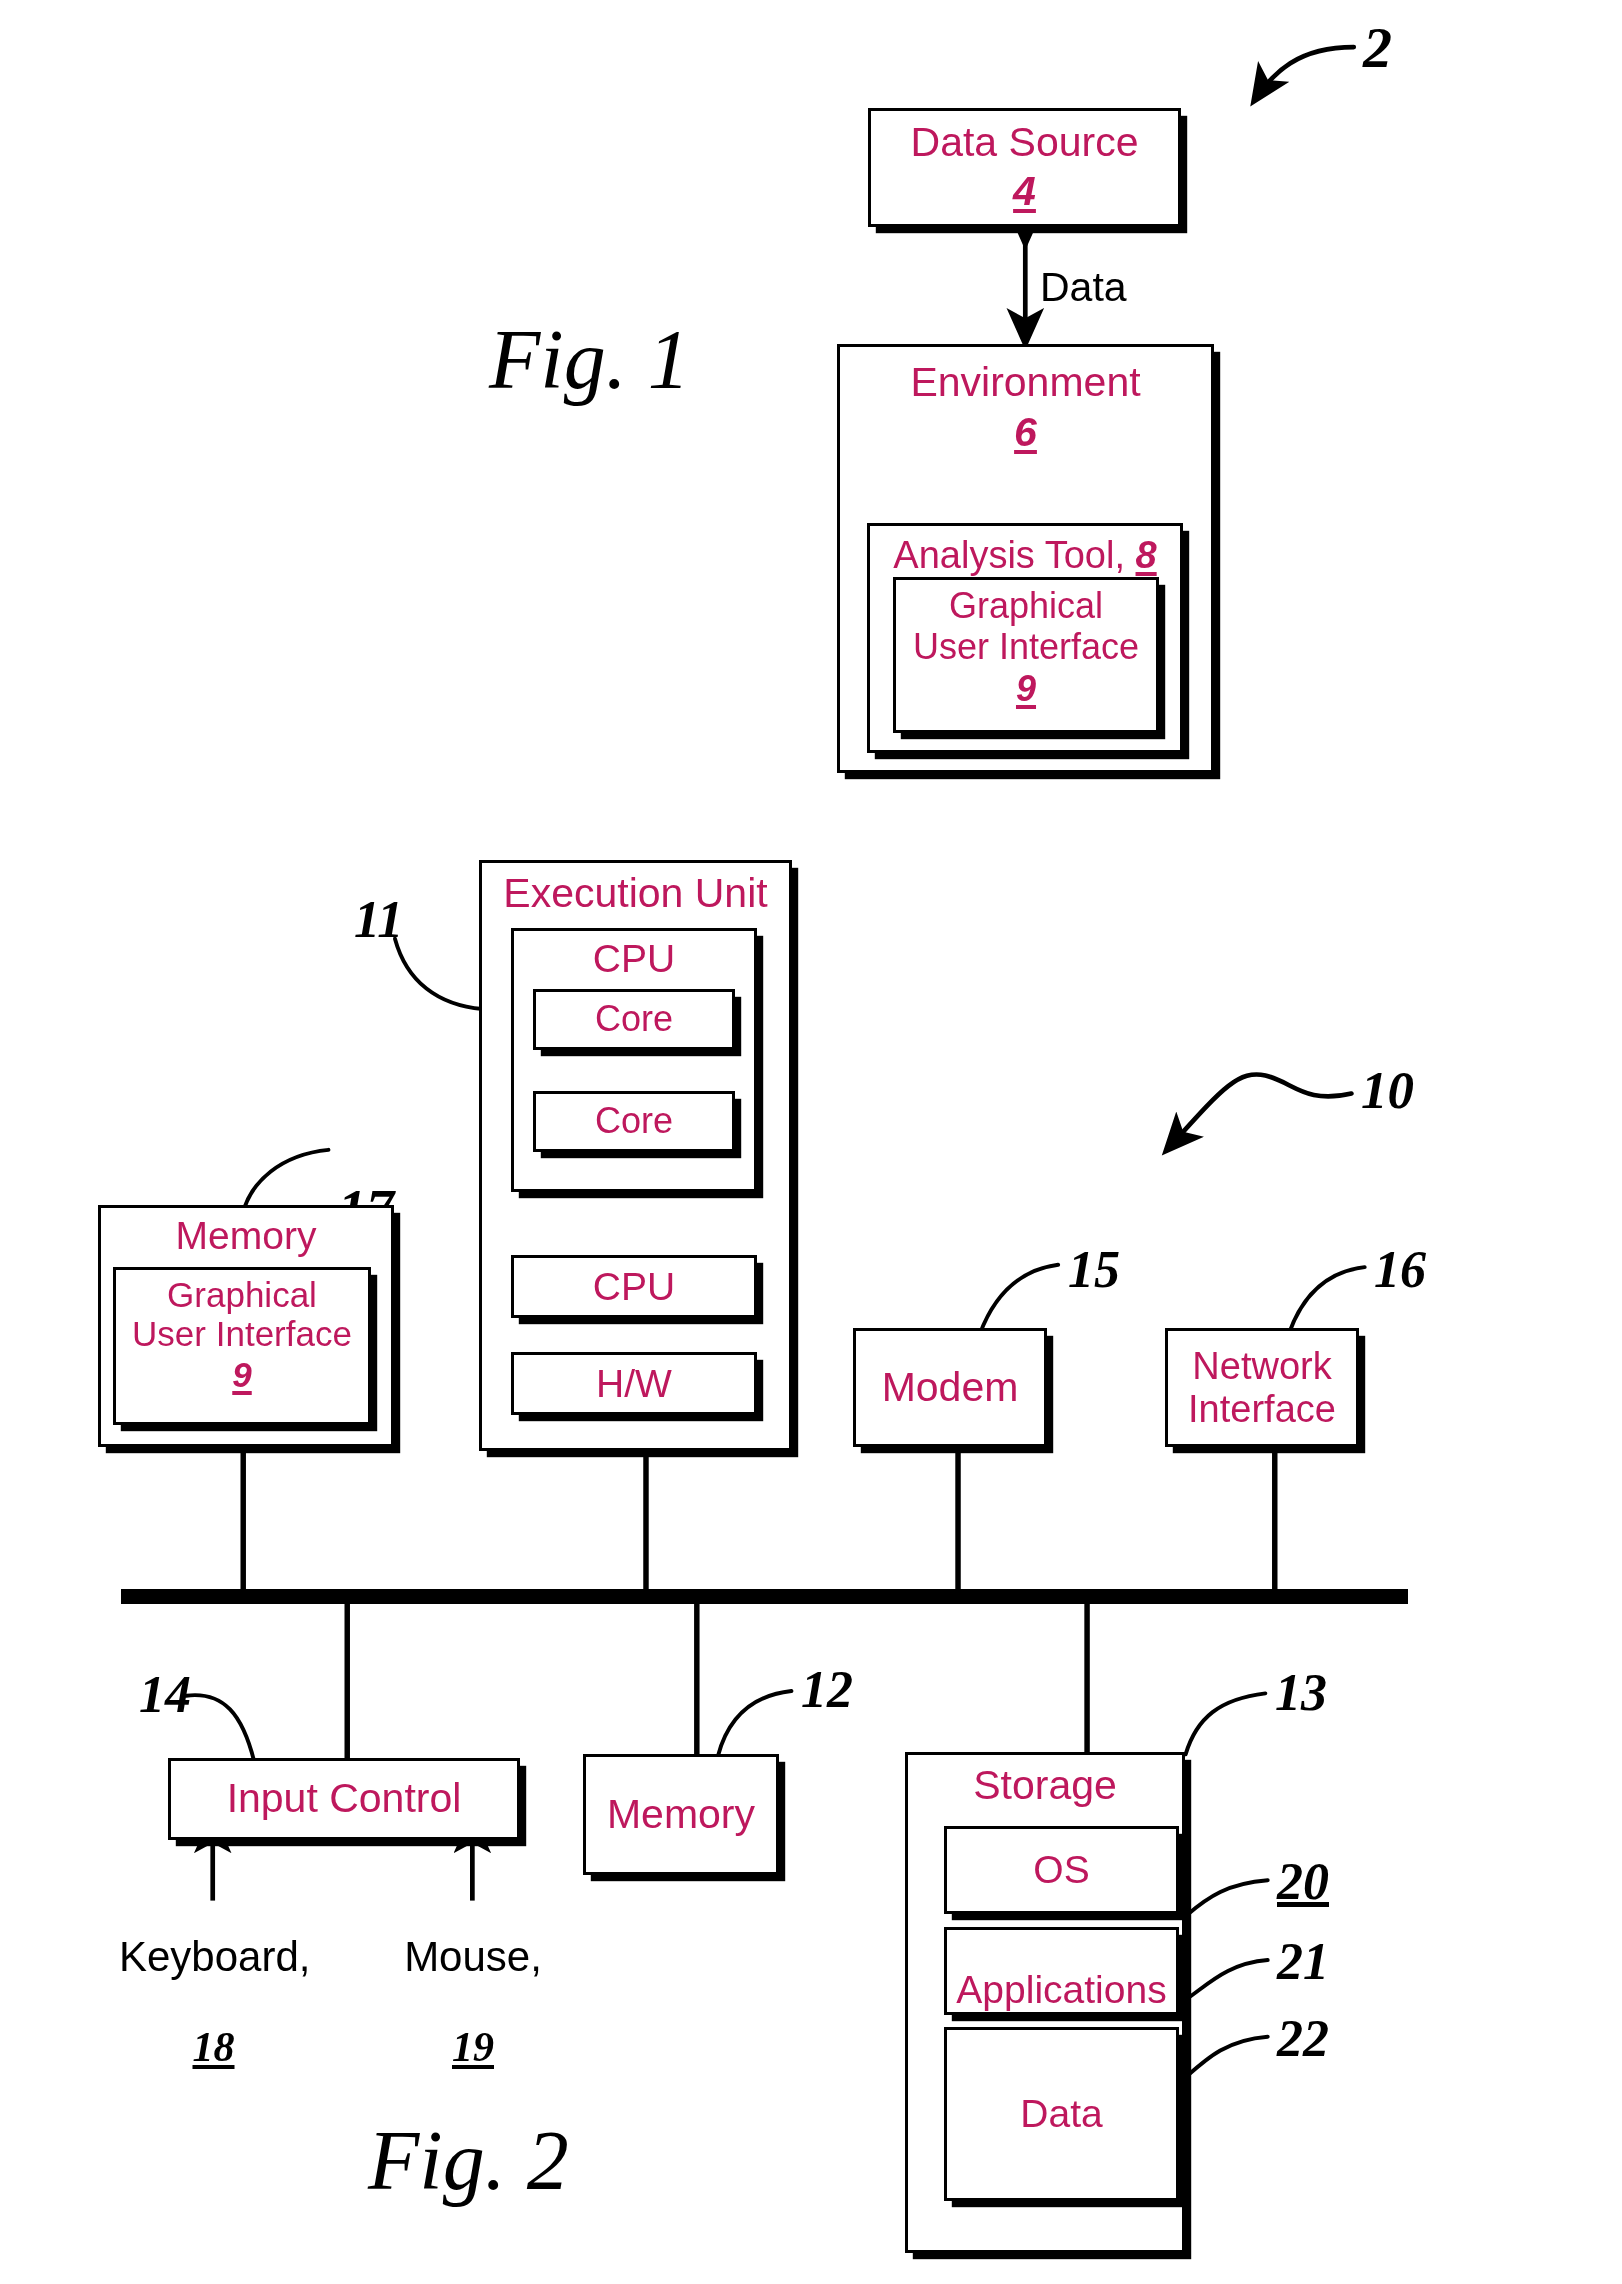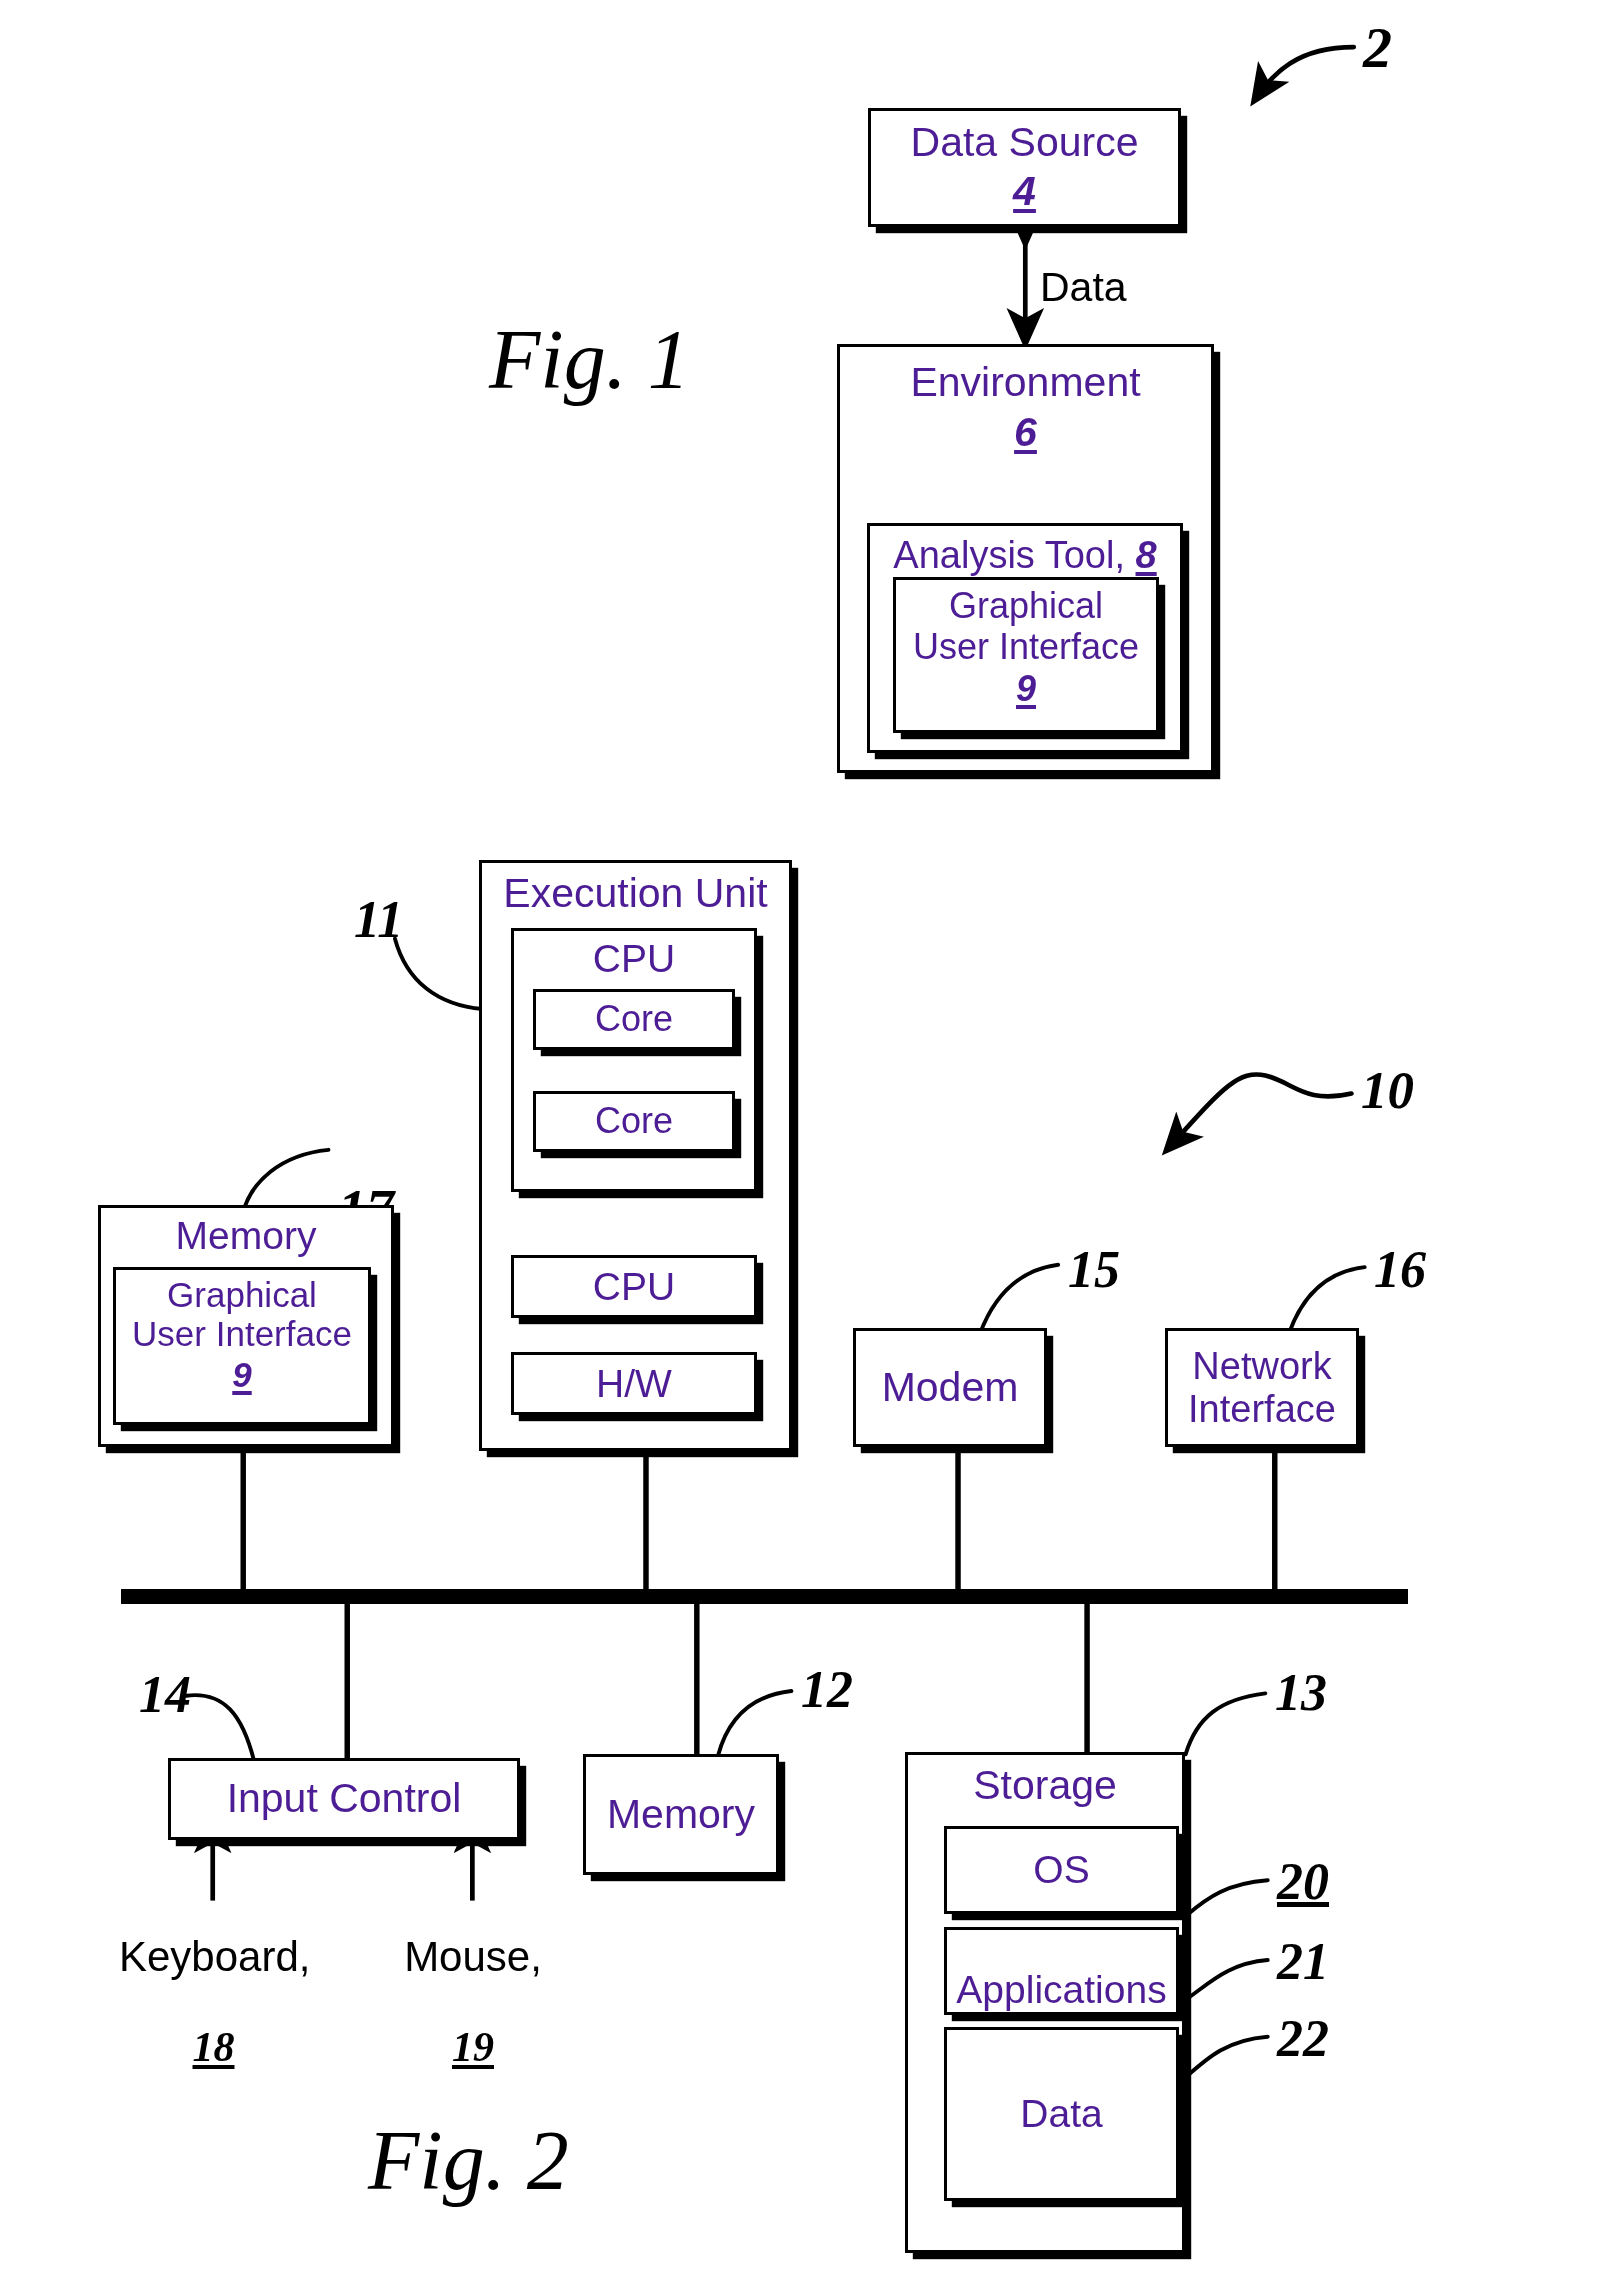--- a/index.html
+++ b/index.html
@@ -18,21 +18,21 @@
     overflow: hidden;
   }
   
   .box {
     position: absolute;
     box-sizing: border-box;
     background: #ffffff;
     border: 3.1px solid #000000;
     box-shadow: 7px 7px 0 -0.8px #000000;
     text-align: center;
-    color: #4c1d95;
+    color: #be185d;
     line-height: 1.12;
     display: flex;
     flex-direction: column;
     align-items: center;
   }
   .box .ttl {
     display: block;
     width: 100%;
   }
   .ref {

